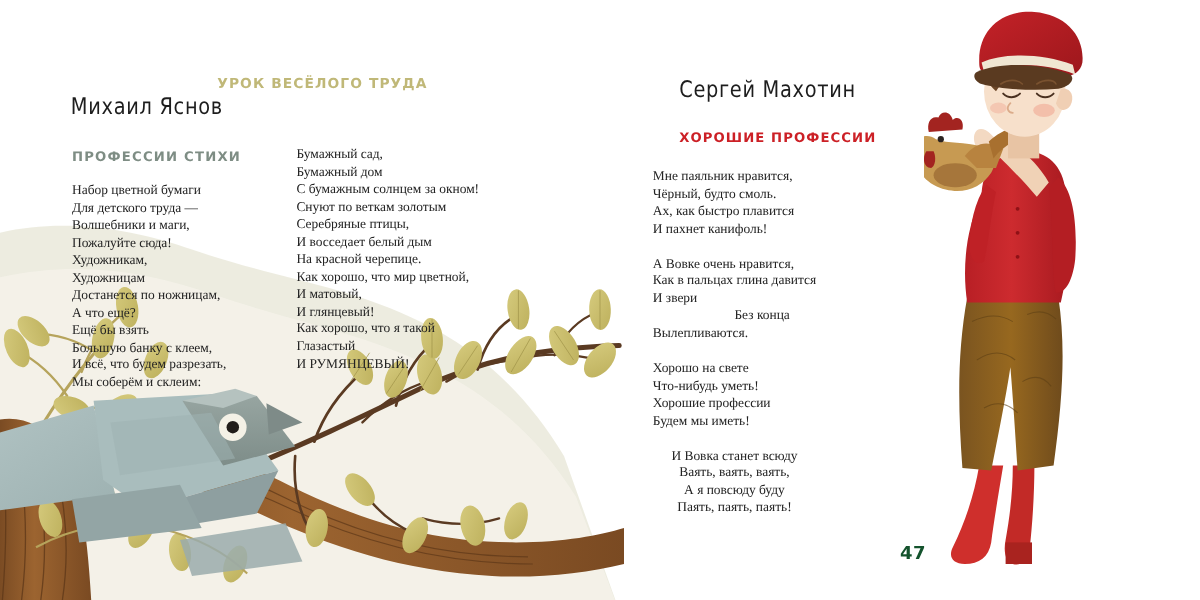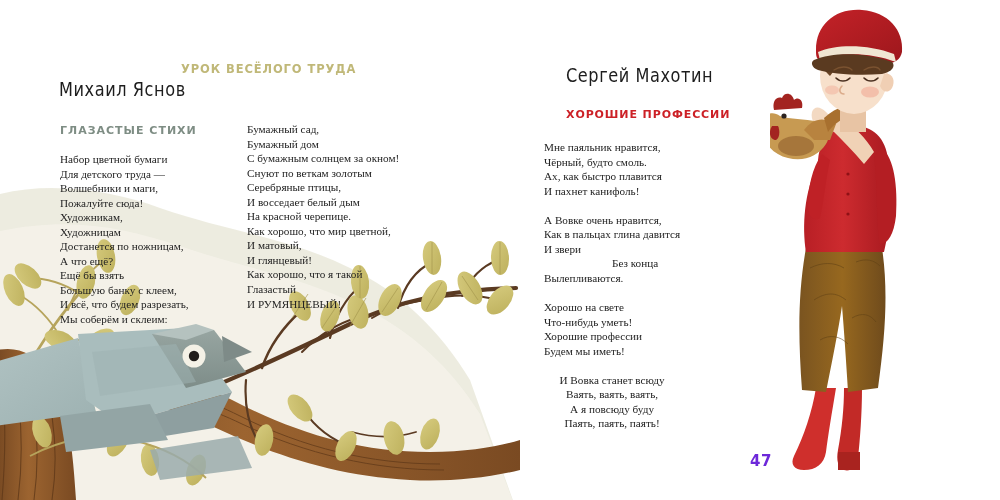--- a/index.html
+++ b/index.html
@@ -97,21 +97,21 @@
   .stanza { margin-bottom: 14.55px; }
   .stanza:last-child { margin-bottom: 0; text-align: center; }
   .indent-line { padding-left: 68px; }
 
   .page-number {
     position: absolute;
     left: 750px; top: 452px;
     font-family: "DejaVu Sans", sans-serif;
     font-size: 15px;
     font-weight: 600;
-    color: #6d28d9;
+    color: #14532d;
     letter-spacing: 0.5px;
   }
 </style>
 </head>
 <body>
 
 <div id="page">
 
   <svg class="illus-left" viewBox="0 0 520 500">
     <defs>
@@ -326,21 +326,21 @@
       <ellipse cx="100" cy="92" rx="9" ry="5.5" fill="#f0a894" opacity="0.6"></ellipse>
       <ellipse cx="62" cy="90" rx="7" ry="4.5" fill="#f0a894" opacity="0.45"></ellipse>
       <path d="M 72,86 C 68,90 70,94 74,94" stroke="#dbab8a" stroke-width="1.5" fill="none" stroke-linecap="round"></path>
     </g>
   </svg>
 
   <div class="running-header">УРОК ВЕСЁЛОГО ТРУДА</div>
 
   <div class="author-left">Михаил Яснов</div>
 
-  <div class="poem-title-left">ГЛАЗАСТЫЕ СТИХИ</div>
+  <div class="poem-title-left">ПРОФЕССИИ СТИХИ</div>
 
   <div class="col col-left-b">Бумажный сад,
 Бумажный дом
 С бумажным солнцем за окном!
 Снуют по веткам золотым
 Серебряные птицы,
 И восседает белый дым
 На красной черепице.
 Как хорошо, что мир цветной,
 И матовый,

